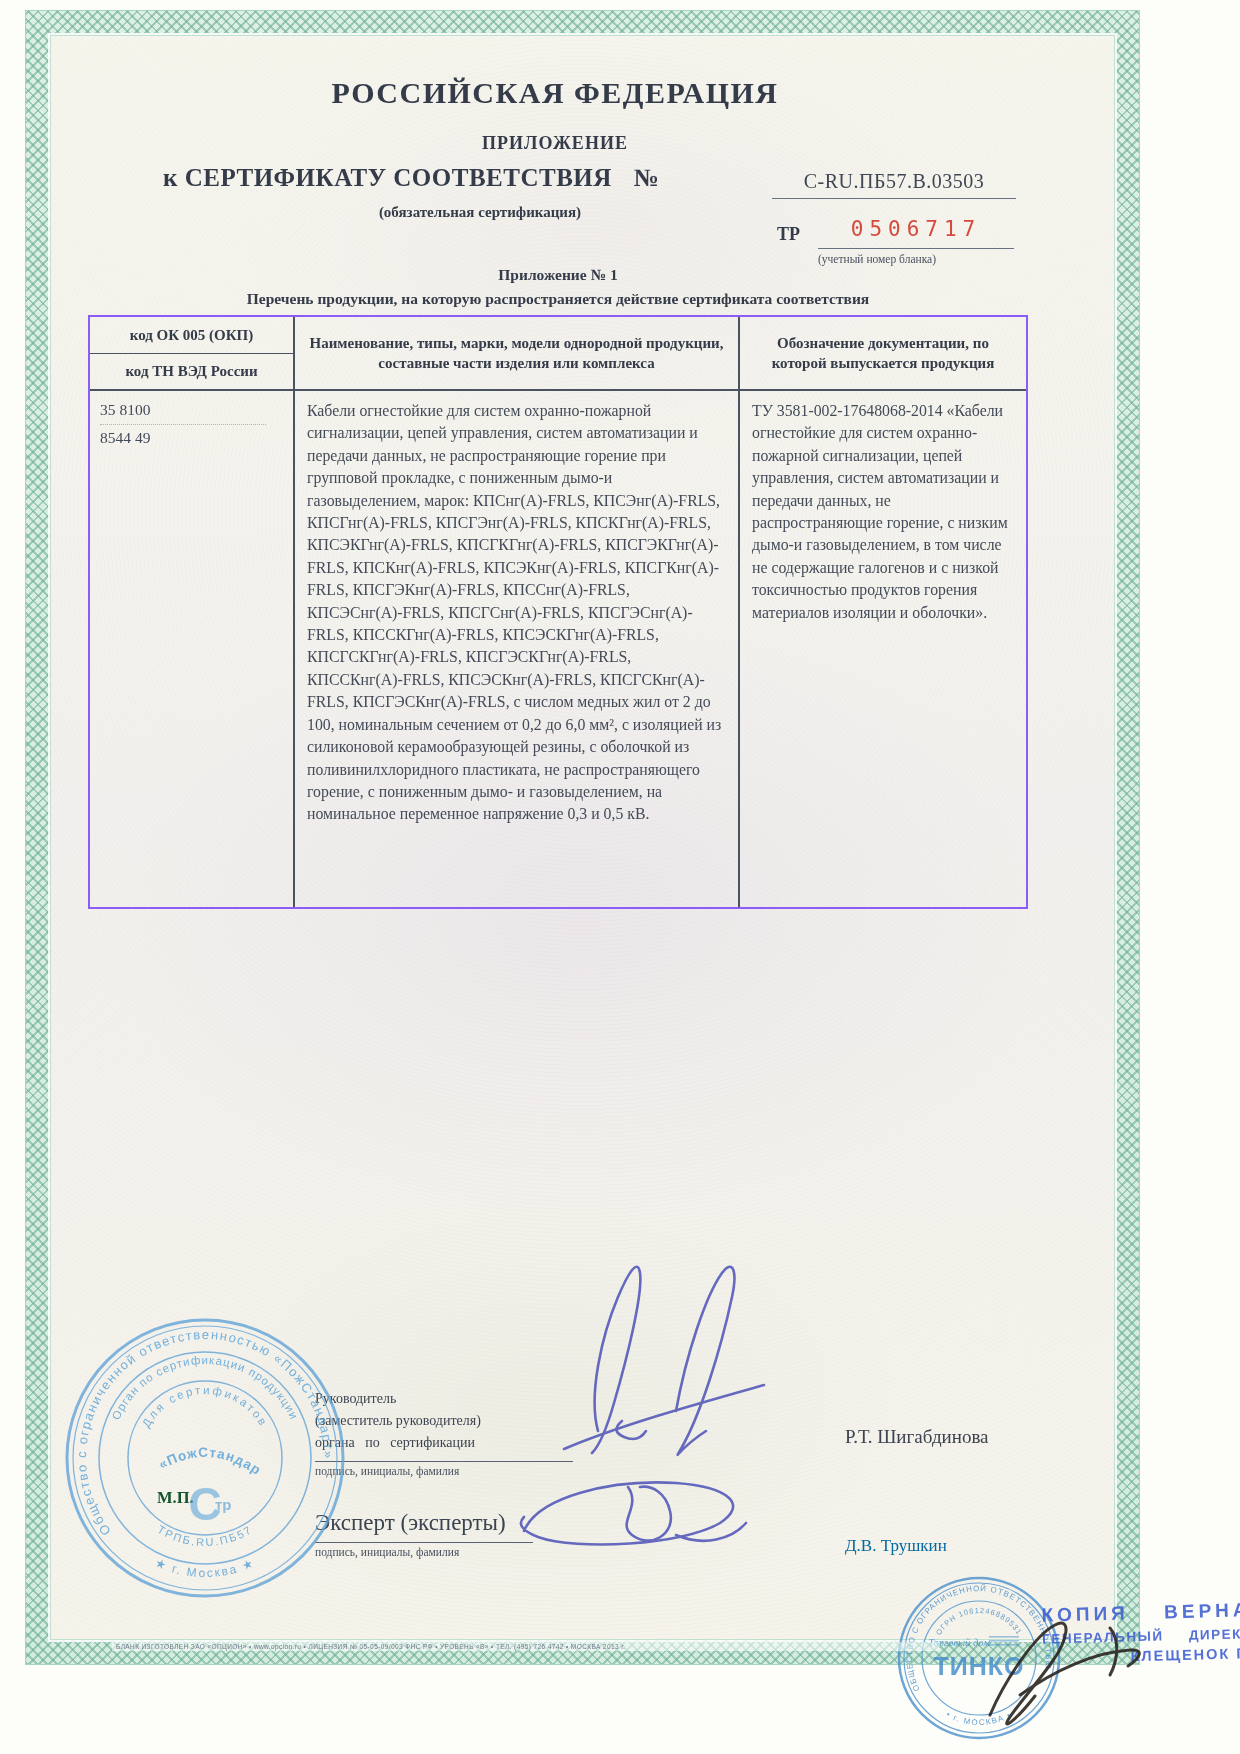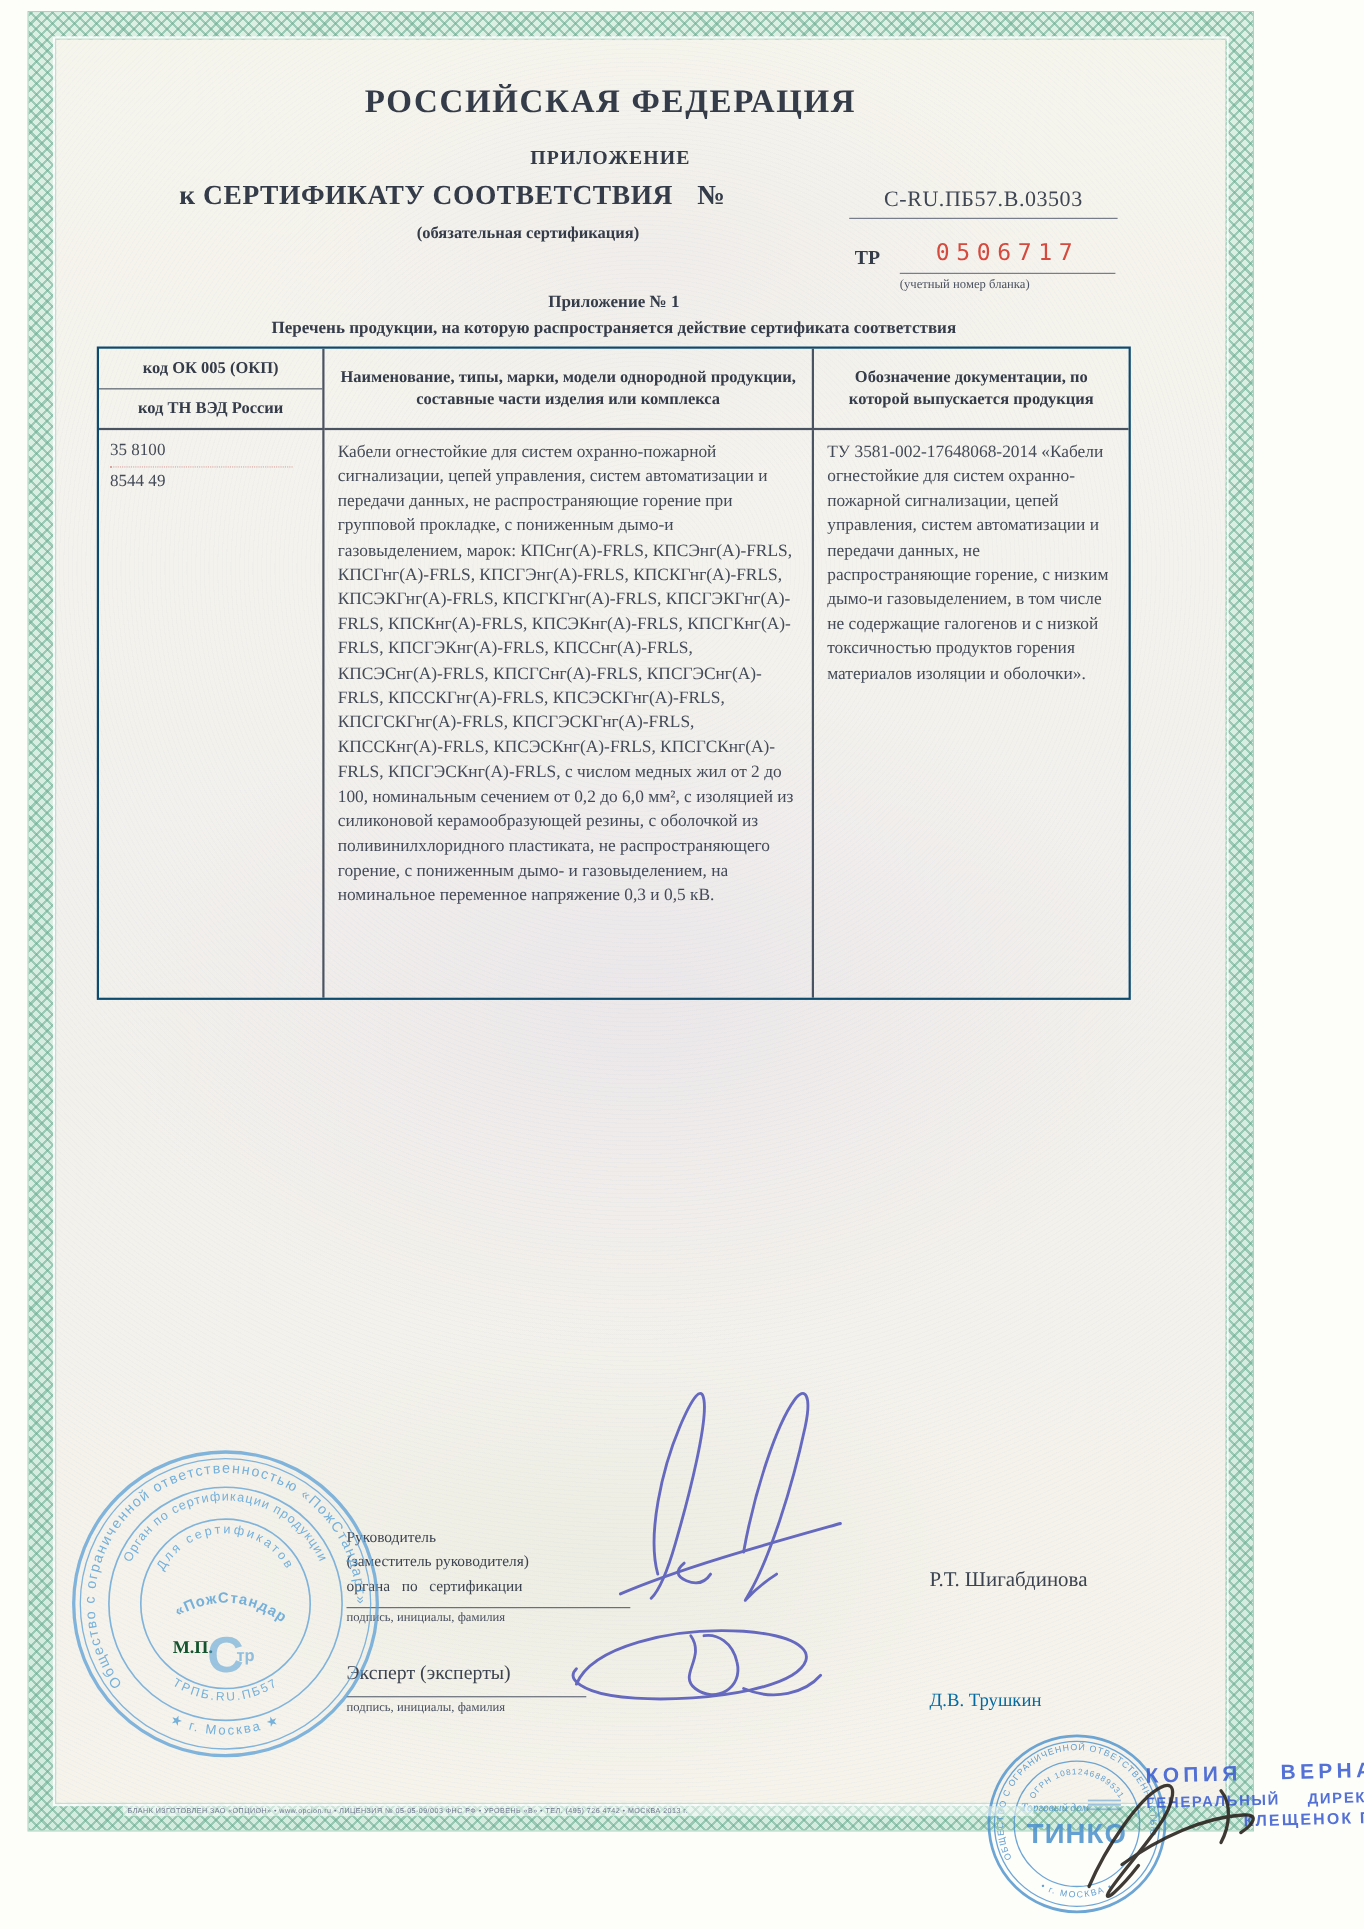--- a/index.html
+++ b/index.html
@@ -46,42 +46,42 @@
   .mandatory{left:300px;top:204px;width:360px;text-align:center;font-size:15px;font-weight:bold;color:#343b49;}
   .tr-label{left:777px;top:224px;font-size:18px;font-weight:bold;color:#343b49;}
   .blank-number{left:818px;top:217px;width:196px;height:32px;text-align:center;
     font-family:"DejaVu Sans Mono", monospace;font-size:21px;letter-spacing:6px;
     color:#d6493d;border-bottom:1.5px solid #6a7180;box-sizing:border-box;}
   .blank-caption{left:818px;top:253px;width:196px;text-align:left;font-size:11.5px;color:#4a5160;}
   .annex-no{left:88px;top:266px;width:940px;text-align:center;font-size:15.5px;font-weight:bold;color:#343b49;}
   .list-heading{left:88px;top:290px;width:940px;text-align:center;font-size:15.5px;font-weight:bold;color:#343b49;}
 
   
-  .ptable{left:88px;top:315px;width:940px;border:2px solid #0c4a6e;box-sizing:border-box;
+  .ptable{left:88px;top:315px;width:940px;border:2px solid #8b5cf6;box-sizing:border-box;
     display:grid;grid-template-columns:205px 445px 286px;grid-template-rows:74px 516px;}
   .ptable .cell{box-sizing:border-box;border-right:2px solid #4a5361;}
   .ptable .cell:nth-child(3n){border-right:none;}
   .ptable .hcell{border-bottom:2px solid #4a5361;font-weight:bold;font-size:15px;
     color:#343b49;display:flex;align-items:center;justify-content:center;text-align:center;
     line-height:20px;padding:0 8px;}
   .ptable .h-codes{flex-direction:column;padding:0;}
   .h-codes .half{width:100%;flex:1;display:flex;align-items:center;justify-content:center;}
   .h-codes .half:first-child{border-bottom:1.5px solid #4a5361;}
   .bcell{font-size:15.8px;line-height:22.4px;color:#434a58;padding:9px 10px 10px 12px;text-align:left;}
   .code-cell{padding:8px 18px 0 10px;font-size:15.5px;}
   .dotted-sep{border-top:1.5px dotted #d9a3a0;margin:3px 0 2px 0;width:95%;}
 
   
   .role{left:315px;top:1388px;font-size:14px;line-height:22px;color:#3c4350;}
   .role .justify{word-spacing:7px;}
   .sig-rule{border-top:1.5px solid #5a6170;height:0;}
   .rule-head{left:315px;top:1461px;width:258px;}
   .cap{font-size:11.5px;color:#4a5160;}
   .cap-head{left:315px;top:1465px;}
-  .expert-role{left:315px;top:1510px;font-size:18px;color:#3c4350;}
+  .expert-role{left:315px;top:1510px;font-size:23px;color:#3c4350;}
   .rule-expert{left:315px;top:1542px;width:218px;}
   .cap-expert{left:315px;top:1546px;}
   .name-head{left:845px;top:1426px;font-size:19px;color:#3c4350;}
   .name-expert{left:845px;top:1536px;font-size:17px;color:#0369a1;text-align:center;}
   .mp-label{left:157px;top:1488px;font-size:16.5px;font-weight:600;color:#14532d;}
 
   
   .os-stamp{left:55px;top:1308px;width:300px;height:300px;}
   .tinko-stamp{left:893px;top:1572px;width:172px;height:172px;}
   .sig-blue{left:480px;top:1235px;width:320px;height:360px;}

